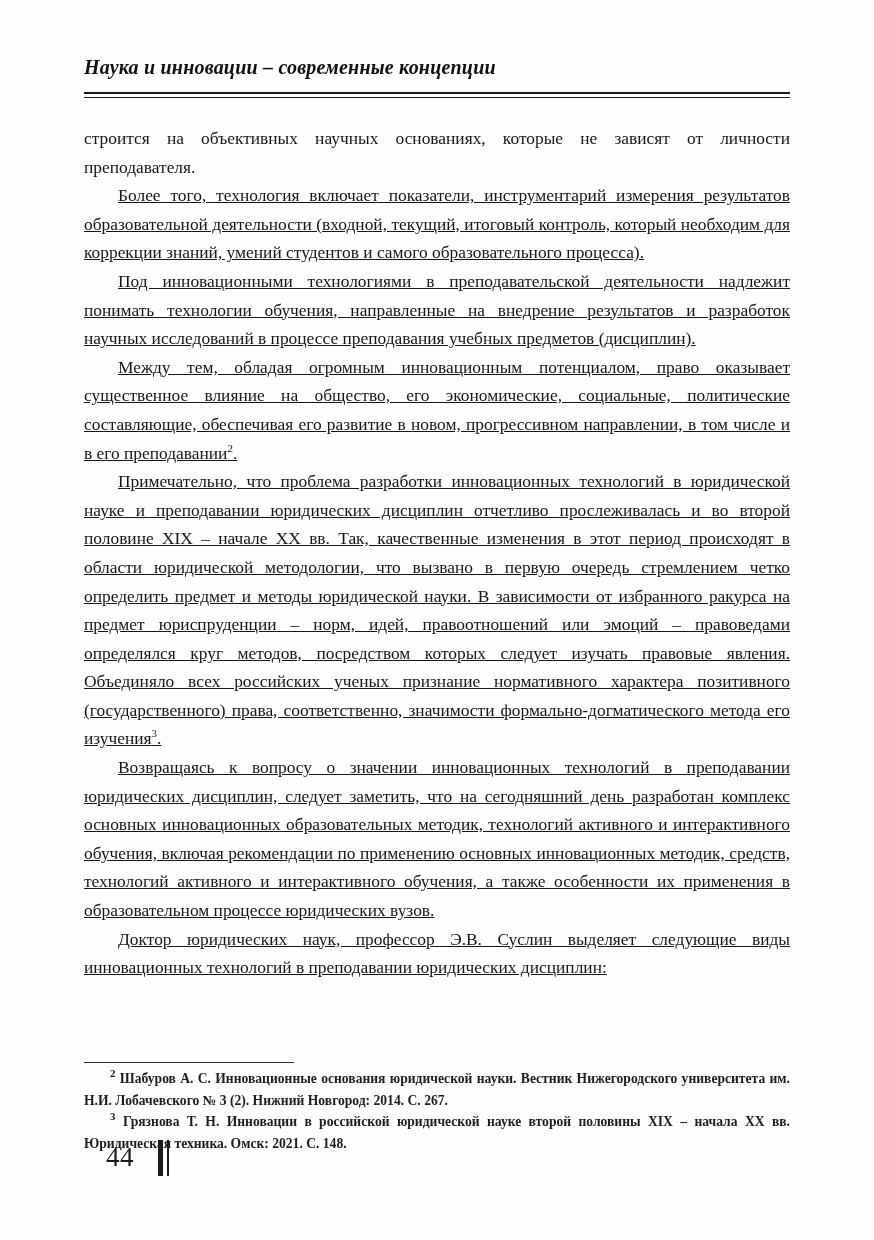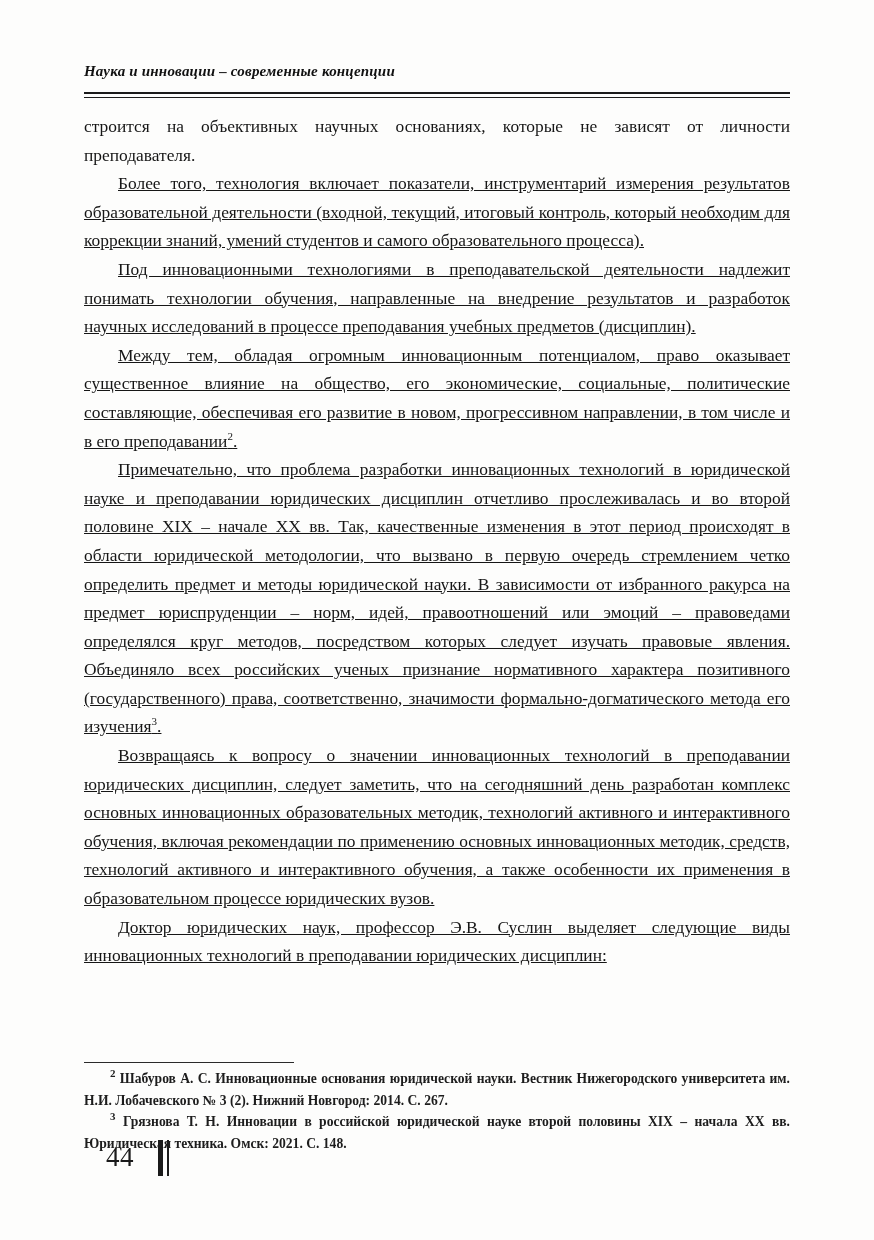--- a/index.html
+++ b/index.html
@@ -21,25 +21,25 @@
     top: 0;
     width: 874px;
     height: 1240px;
     background: #fdfdfc;
   }
 
   
   .running-head {
     position: absolute;
     left: 84px;
-    top: 63px;
+    top: 56px;
     width: 706px;
     font-style: italic;
     font-weight: bold;
-    font-size: 15px;
+    font-size: 20px;
     letter-spacing: 0.2px;
     color: #111;
     white-space: nowrap;
   }
   .header-rule {
     position: absolute;
     left: 84px;
     top: 92px;
     width: 706px;
     height: 0;
@@ -47,21 +47,21 @@
   }
   .header-rule.second {
     top: 97px;
     border-top: 1px solid #1b1b1b;
   }
 
   
   .body-col {
     position: absolute;
     left: 84px;
-    top: 112px;
+    top: 124px;
     width: 706px;
   }
   .para {
     margin: 0;
     font-size: 17.4px;
     line-height: 28.6px;
     text-align: justify;
     text-justify: inter-word;
     color: #161616;
     hyphens: manual;

